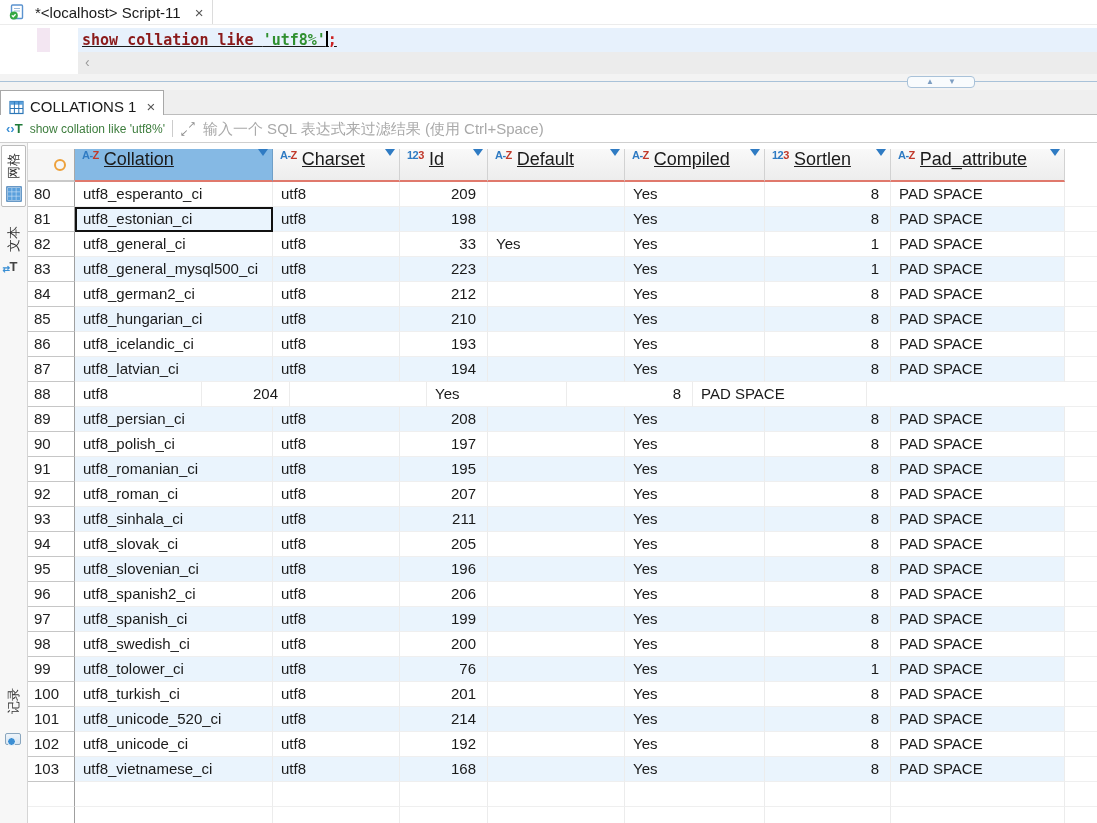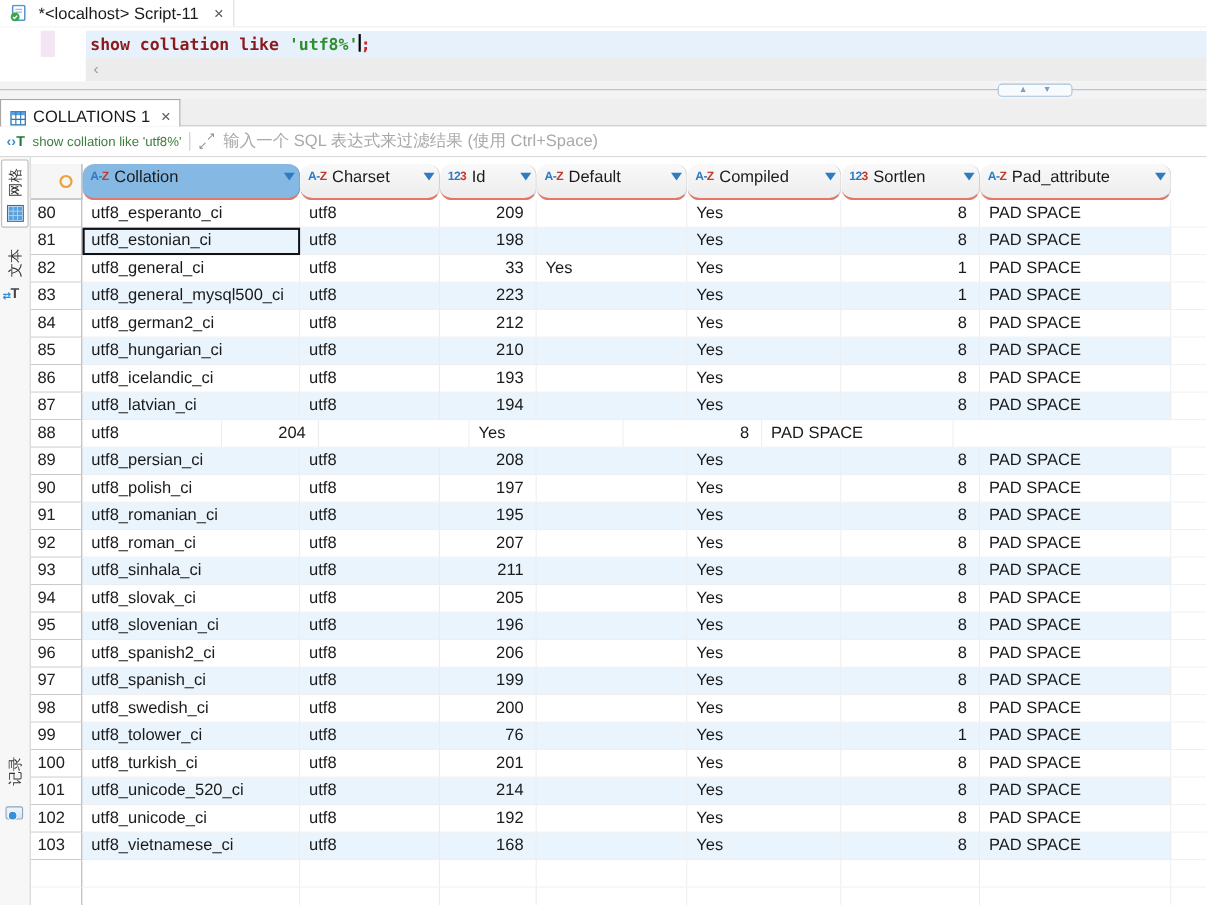--- a/index.html
+++ b/index.html
@@ -7,21 +7,21 @@
     font-family:"Liberation Sans", sans-serif; color:#1a1a1a; }
 
   
   .etabbar { height:25px; background:#fff; display:flex; border-bottom:1px solid #ececec; }
   .etab { display:flex; align-items:center; gap:10px; padding:0 9px; background:#fff;
     border-right:1px solid #dcdcdc; font-size:15px; }
   .etab .close, .rtab .close { color:#555; font-size:15px; margin-left:4px; cursor:pointer; }
 
   
   .editor { height:65px; position:relative; background:#fff; }
-  .eline1 { position:absolute; top:3px; left:0; right:0; height:24px; display:flex; }
+  .eline1 { position:absolute; top:3px; left:0; right:0; height:24px; display:flex;text-decoration:underline; }
   .eline1 .gut { width:78px; background:#fff; position:relative; }
   .annbar { position:absolute; left:37px; top:0; width:13px; height:24px; background:#f3e6f2; }
   .codearea { flex:1; background:var(--line-hl); font-family:"DejaVu Sans Mono", monospace;
     font-size:15px; font-weight:bold; line-height:24px; padding-left:4px; white-space:pre; }
   .kw { color:var(--kw); }
   .str { color:var(--str); }
   .smc { color:var(--smc); }
   .caret { display:inline-block; width:2px; height:16px; background:#000; vertical-align:-2px; }
   .eline2 { position:absolute; top:27px; left:0; right:0; height:22px; display:flex; }
   .eline2 .gut { width:78px; background:#fff; }
@@ -73,28 +73,28 @@
   .ticon b { position:absolute; left:-3px; bottom:-2px; color:#3a8fd4; font-size:9px; }
   .panels-ic { width:16px; height:12px; border:1px solid #8aa6be; border-radius:2px;
     background:linear-gradient(#eef4fa,#d8e6f2); position:relative; }
   .panels-ic::after { content:""; position:absolute; left:1px; bottom:-2px; width:7px; height:7px;
     border-radius:50%; background:#3c8fd4; border:1px solid #fff; }
 
   
   .gridwrap { flex:1; display:flex; flex-direction:column; background:#fff; overflow:hidden; }
   .gridgap { height:6px; background:#fff; }
   .ghead { height:33px; display:flex; flex:none; }
-  .hcell { display:flex; align-items:center; padding:0 4px 8px 7px;
+  .hcell { display:flex; align-items:flex-start; padding:0 4px 8px 7px;
     background:linear-gradient(#f9f9f9,#ededed); border-right:1px solid #d2d2d2;
-    border-bottom:2px solid var(--underline); cursor:pointer;border-radius:11px; }
+    border-bottom:2px solid var(--underline); cursor:pointer; }
   .hcell.sel { background:var(--sel-header); border-right-color:#6f9fc8; }
   .hicon { font-size:11px; font-weight:bold; color:var(--accent); margin-right:5px;
     letter-spacing:-0.5px; white-space:nowrap; }
   .hicon i { font-style:normal; color:#c0392b; }
-  .hlabel { font-size:15px; color:#1a1a1a; flex:1; white-space:nowrap; overflow:hidden; }
+  .hlabel { font-size:18px; color:#1a1a1a; flex:1; white-space:nowrap; overflow:hidden;text-decoration:underline; }
   .htri { width:0; height:0; border-style:solid; border-width:7px 5.5px 0 5.5px;
     border-color:var(--accent) transparent transparent transparent; margin-left:4px; flex:none; }
   .hcorner { width:47px; flex:none; background:#f6f6f6; border-right:1px solid #a8a8a8;
     border-bottom:2px solid #c9c9c9; display:flex; align-items:center; justify-content:flex-end;
     padding-right:8px; }
   .ocircle { width:12px; height:12px; border:2px solid #eda13c; border-radius:50%; }
   .hfill { flex:1; background:#fff; border-bottom:2px solid #fff; }
 
   .gbody { flex:1; }
   .grow { display:flex; height:25px; }

